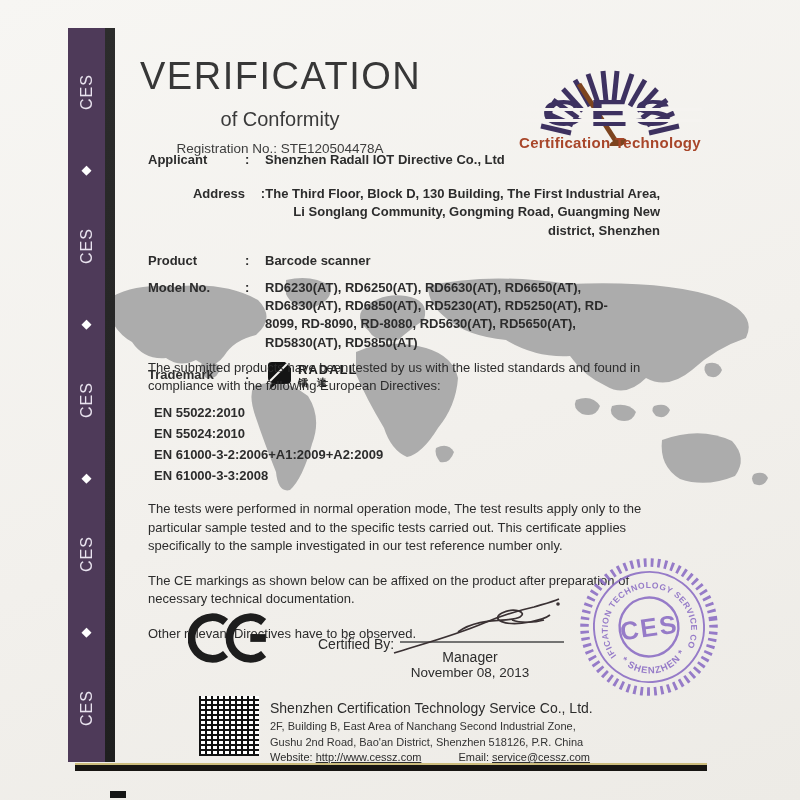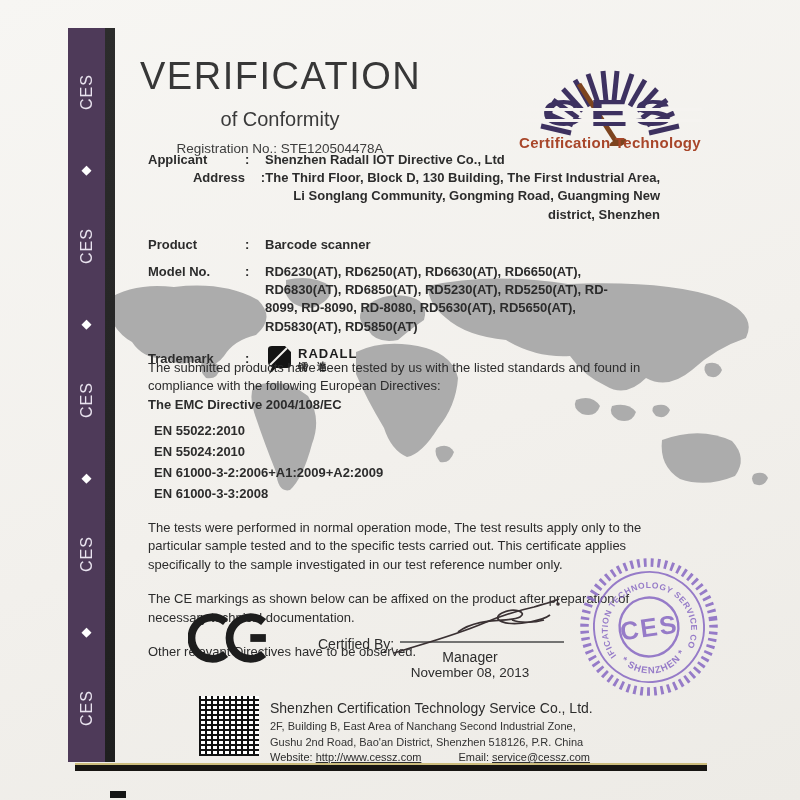--- a/index.html
+++ b/index.html
@@ -50,21 +50,21 @@
 
   
   .map { position:absolute; left:106px; top:278px; z-index:1; opacity:0.95; }
 
   
   .fields { position:absolute; left:148px; top:151px; width:490px; z-index:6; }
   .frow { display:flex; font-size:13px; font-weight:700; color:#2c2c2c; line-height:1.4; }
   .flabel { width:97px; flex:none; }
   .fcolon { width:20px; flex:none; }
   .fvalue { flex:1; }
-  .mb16 { } .mb12 { margin-bottom:12px;text-align:right; } .mb9 { margin-bottom:9px; }
+  .mb16 { margin-bottom:16px; } .mb12 { margin-bottom:12px;text-align:right; } .mb9 { margin-bottom:9px; }
   .tm-row { align-items:center; }
   .tm-box { display:flex; align-items:center; gap:6px; }
   .tm-text { display:flex; flex-direction:column; line-height:1.1; }
   .tm-name { font-size:13px; font-weight:800; letter-spacing:1px; color:#1d1d1d; }
   .tm-cjk { font-size:10px; font-weight:700; letter-spacing:3px; color:#1d1d1d; }
 
   
   .statements { position:absolute; left:148px; top:359px; width:512px; z-index:6; font-size:13px; line-height:1.42; color:#2c2c2c; }
   .bold-line { font-weight:700; }
   .standards { margin:9px 0 0 6px; font-weight:700; line-height:1.3; }
@@ -206,21 +206,20 @@
         <span class="tm-text">
           <span class="tm-name">RADALL</span>
           <span class="tm-cjk">镭 達</span>
         </span>
       </span>
     </div>
   </div>
 
   <div class="statements">
     <div>The submitted products have been tested by us with the listed standards and found in compliance with the following European Directives:</div>
-    <div class="bold-line">The EMC Directive 2004/108/EC</div>
     <div class="standards">
       <div>EN 55022:2010</div>
       <div>EN 55024:2010</div>
       <div>EN 61000-3-2:2006+A1:2009+A2:2009</div>
       <div>EN 61000-3-3:2008</div>
     </div>
     <div class="para">The tests were performed in normal operation mode, The test results apply only to the particular sample tested and to the specific tests carried out. This certificate applies specifically to the sample investigated in our test reference number only.</div>
     <div class="para">The CE markings as shown below can be affixed on the product after preparation of necessary technical documentation.</div>
     <div class="para">Other relevant Directives have to be observed.</div>
   </div>

